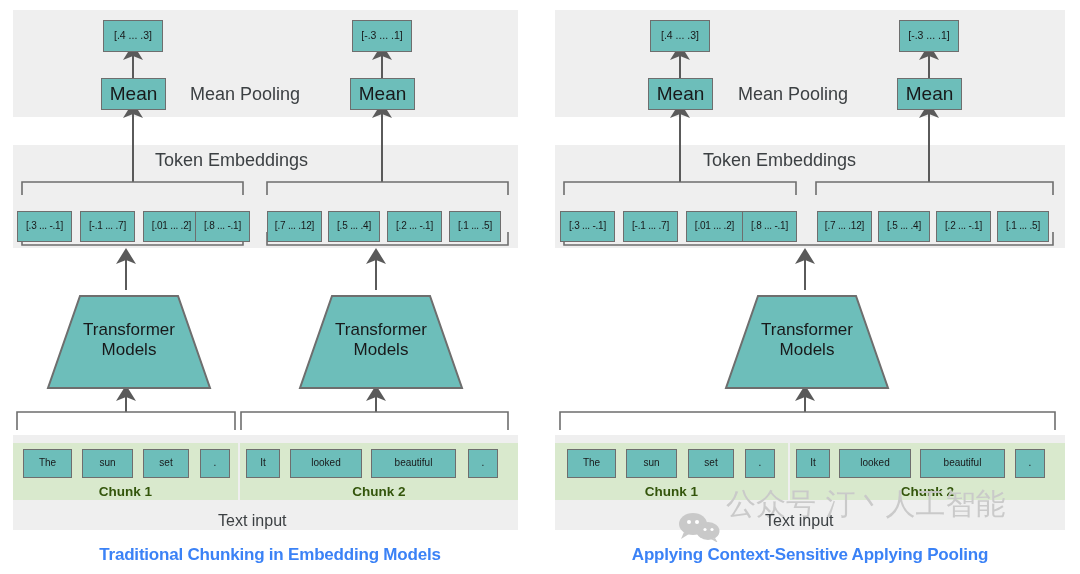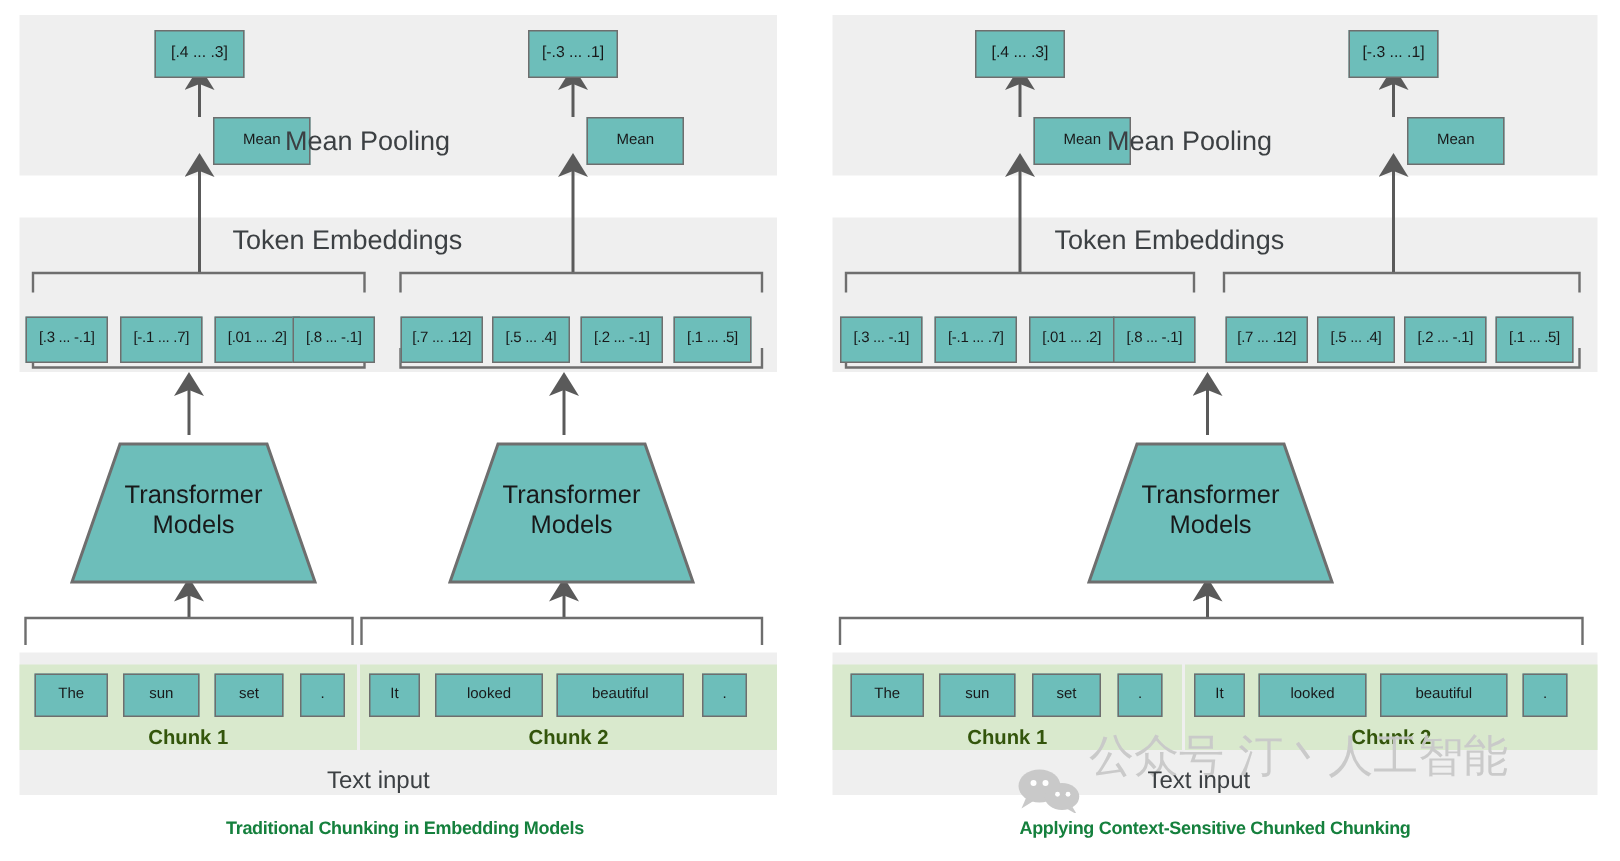--- a/index.html
+++ b/index.html
@@ -24,21 +24,21 @@
     border:1.6px solid #6e6e6e;
     display:flex;align-items:center;justify-content:center;
     color:#18191a;
     box-sizing:border-box;
     text-align:center;
     line-height:1.05;
   }
 
   .vecbox{font-size:10px;letter-spacing:-0.2px;margin-top:12px;}
   .outvec{font-size:10.5px;}
-  .meanbox{font-size:10px;margin-left:41px;}
+  .meanbox{font-size:19px;}
   .tokenbox{font-size:10px;}
 
   .sectionlabel{
     position:absolute;
     color:#3c4043;
     font-size:18px;
     white-space:nowrap;
   }
   .chunklabel{
     position:absolute;
@@ -49,23 +49,23 @@
     text-align:center;
   }
   .textinput-label{
     position:absolute;
     color:#3c4043;
     font-size:16px;
     white-space:nowrap;
   }
   .caption{
     position:absolute;
-    color:#15803d;
+    color:#3b82f6;
     font-weight:bold;
-    font-size:12px;
+    font-size:17px;
     white-space:nowrap;
     letter-spacing:-0.2px;
   }
 
   
   .trap{position:absolute;}
   .trap svg{display:block;}
 
   
   .lines{position:absolute;top:0;left:0;width:540px;height:574px;pointer-events:none;}
@@ -238,21 +238,21 @@
   <div class="chunklabel" style="left:15px;top:484px;width:233px;">Chunk 1</div>
 
   <div class="abs teal tokenbox" style="left:256px;top:449px;width:34px;height:29px;">It</div>
   <div class="abs teal tokenbox" style="left:299px;top:449px;width:72px;height:29px;">looked</div>
   <div class="abs teal tokenbox" style="left:380px;top:449px;width:85px;height:29px;">beautiful</div>
   <div class="abs teal tokenbox" style="left:475px;top:449px;width:30px;height:29px;">.</div>
   <div class="chunklabel" style="left:250px;top:484px;width:275px;">Chunk 2</div>
 
   <div class="textinput-label" style="left:225px;top:512px;z-index:5;">Text input</div>
 
-  <div class="caption" style="left:0;top:545px;width:540px;text-align:center;">Applying Context-Sensitive Chunked Chunking</div>
+  <div class="caption" style="left:0;top:545px;width:540px;text-align:center;">Applying Context-Sensitive Applying Pooling</div>
 </div>
 
 <div class="wm-logo" style="left:678px;top:512px;width:44px;height:30px;">
   <svg width="44" height="30" viewBox="0 0 44 30">
     <ellipse cx="15" cy="12" rx="14" ry="11" fill="#c9c9c9"></ellipse>
     <path d="M6,20 L3,27 L11,22 Z" fill="#c9c9c9"></path>
     <ellipse cx="30" cy="19" rx="11.5" ry="9" fill="#c9c9c9"></ellipse>
     <path d="M37,26 L40,31 L33,27 Z" fill="#c9c9c9"></path>
     <circle cx="11" cy="10" r="2" fill="#ffffff"></circle>
     <circle cx="19" cy="10" r="2" fill="#ffffff"></circle>

